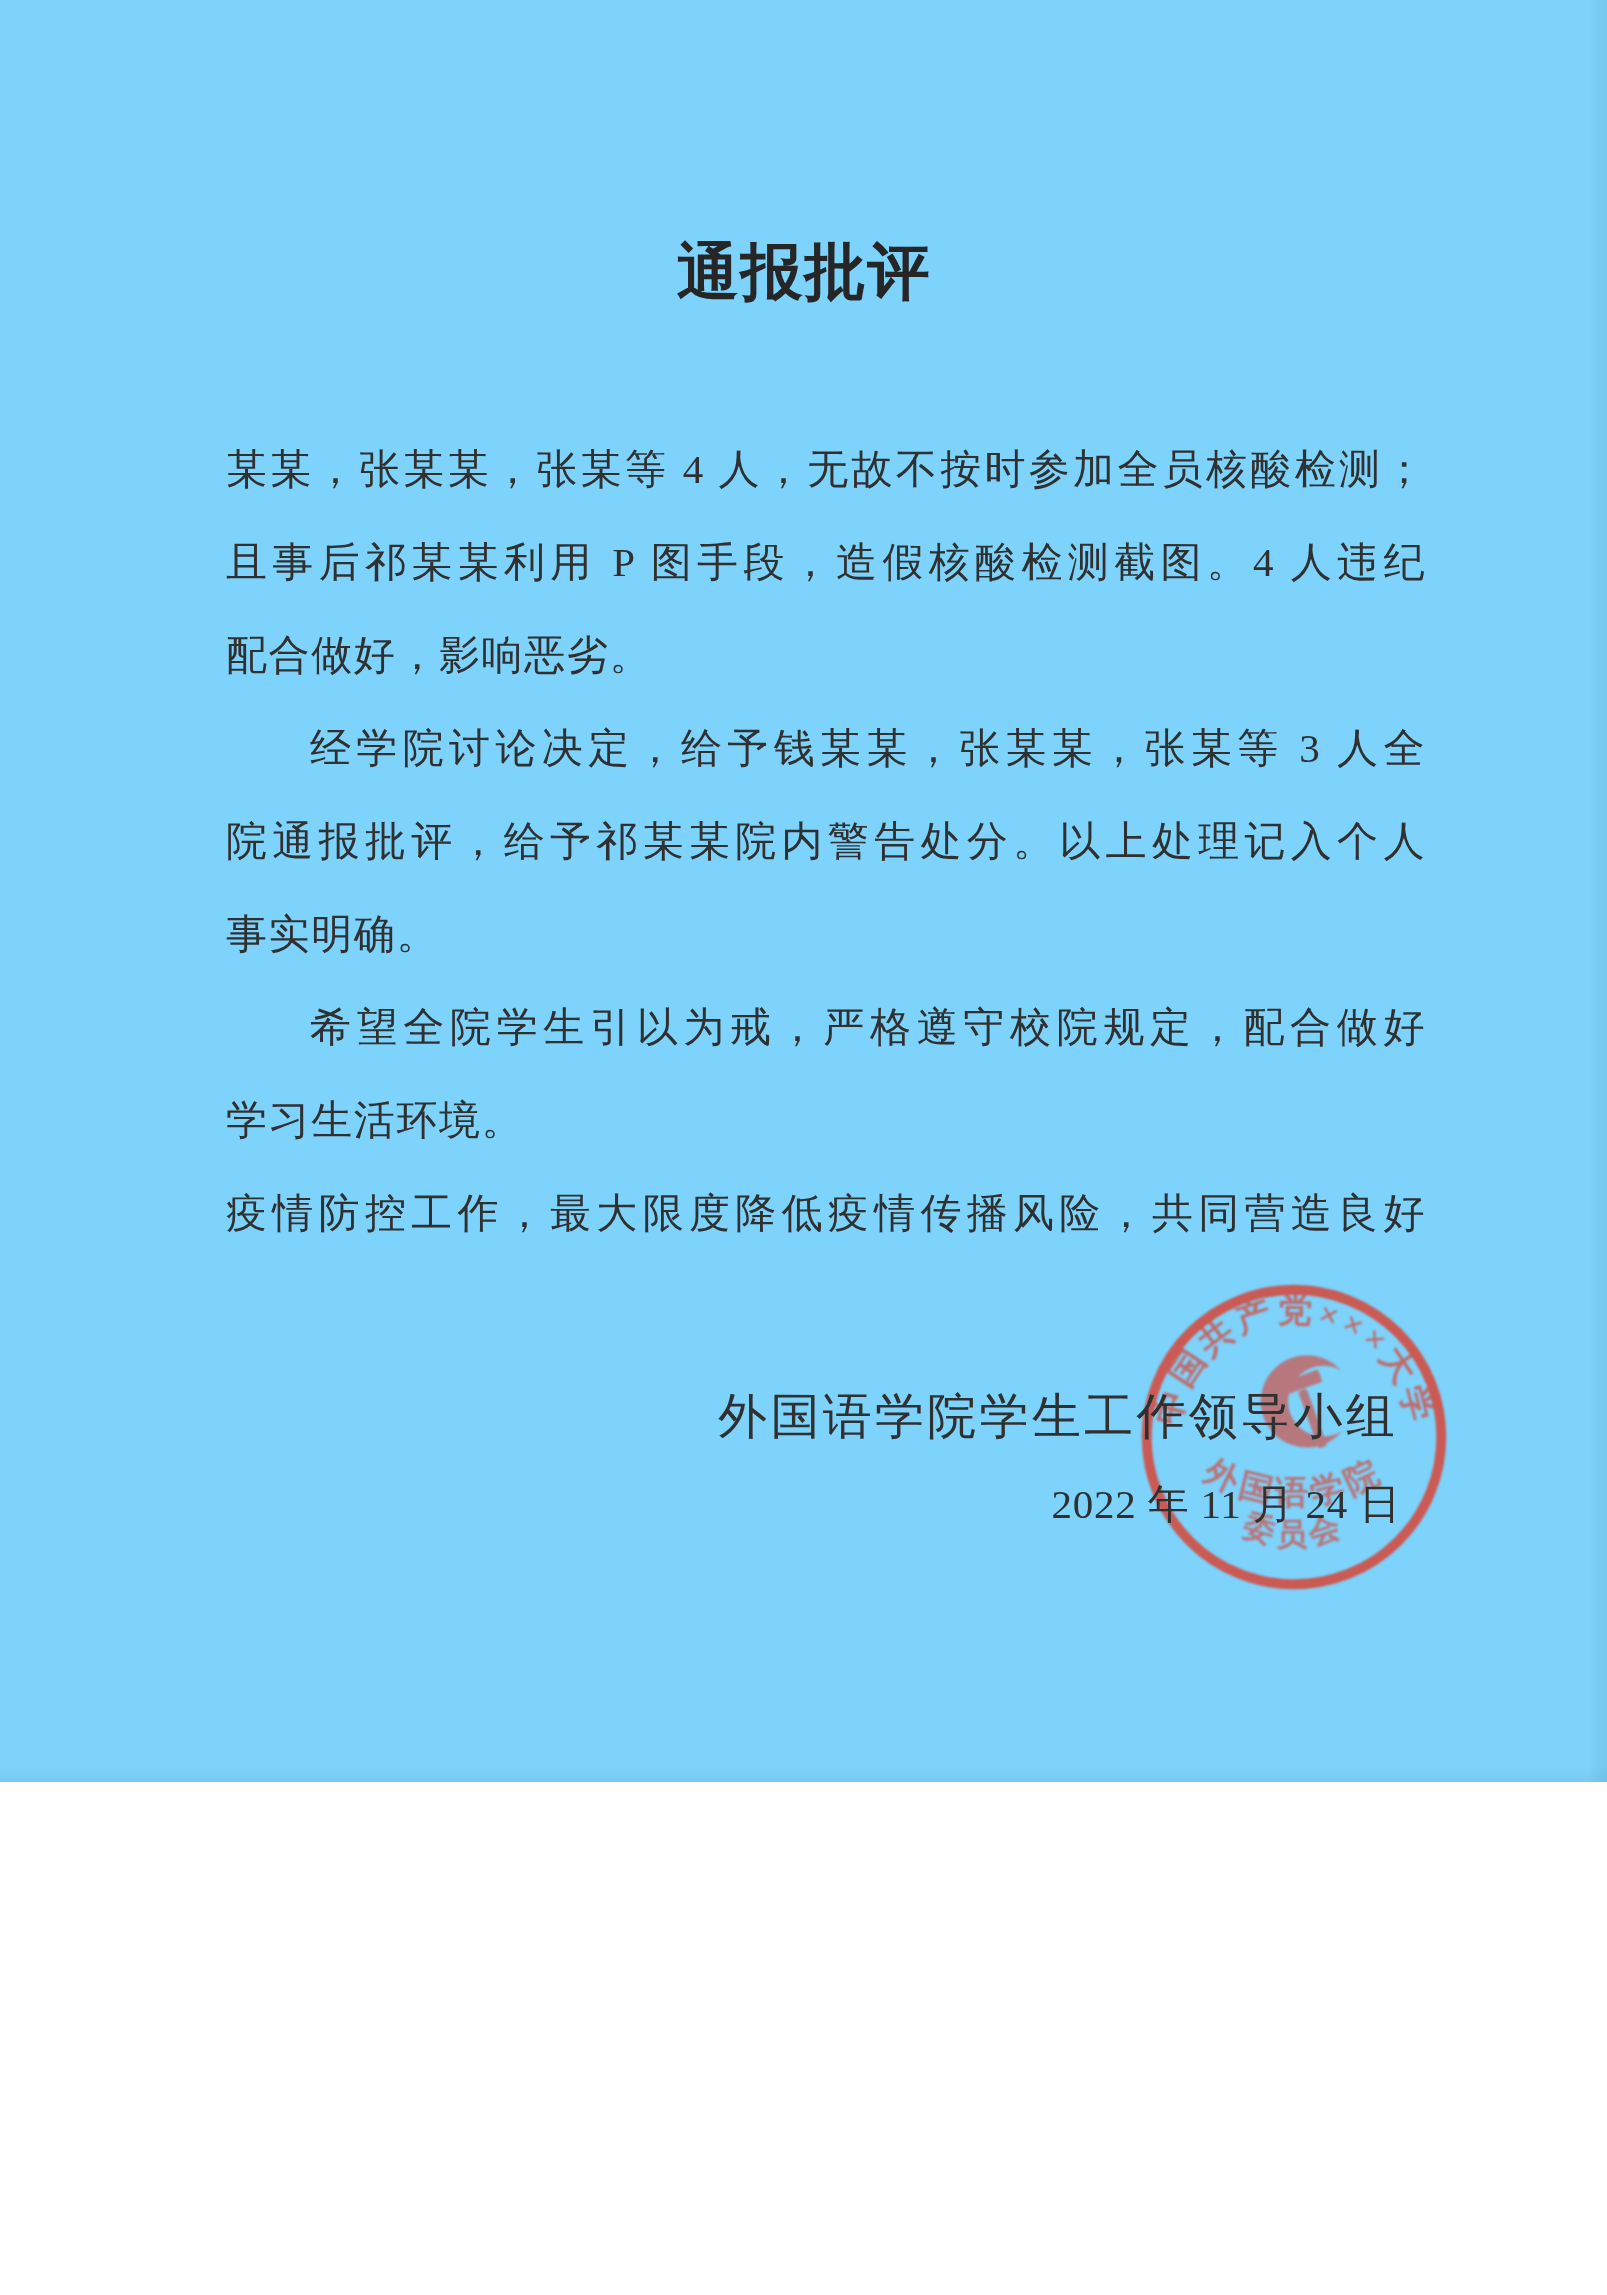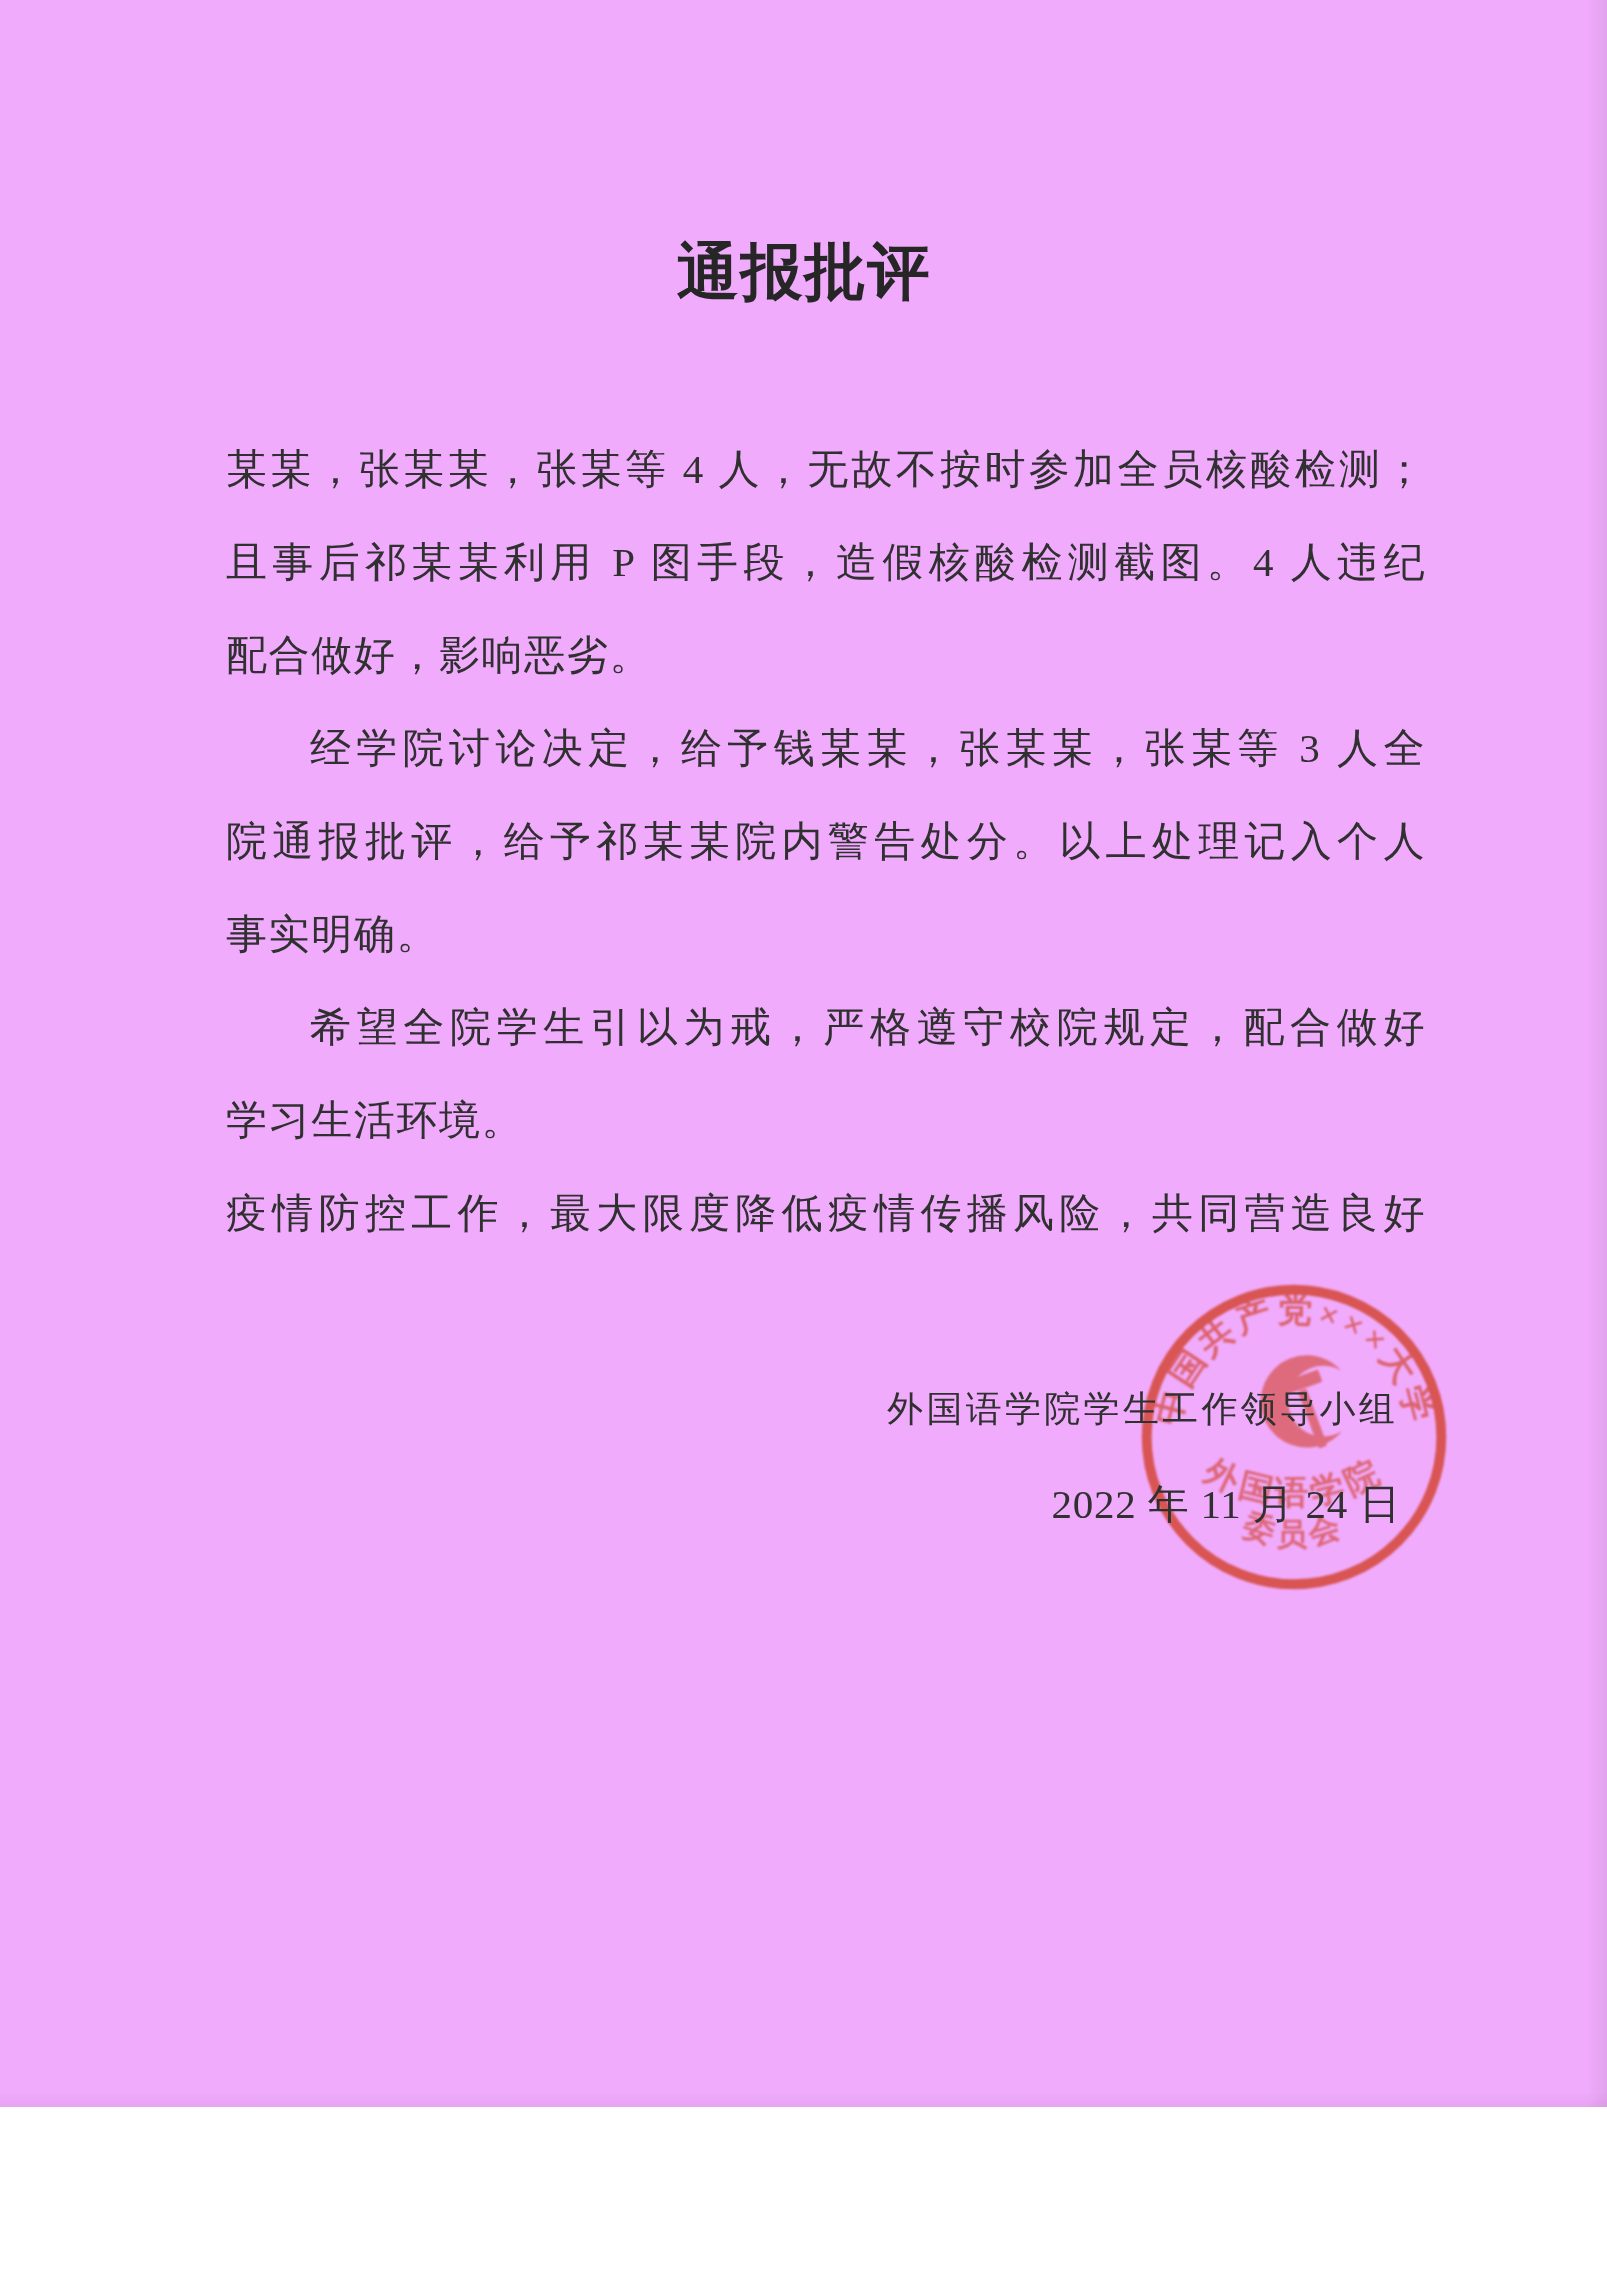--- a/index.html
+++ b/index.html
@@ -1,20 +1,20 @@
 <!DOCTYPE html>
 <html lang="zh" style="font-size:13px"><head>
 <meta charset="utf-8">
 <style>
   html, body { margin: 0; padding: 0; background: #ffffff; }
   .page {
     position: relative;
     width: 1608px;
-    height: 2107px;
-    background: #f0abfc;
+    height: 1782px;
+    background: #7dd3fc;
     overflow: hidden;
     font-family: "Liberation Serif", "DejaVu Serif", serif;
   }
   .edge-right {
     position: absolute; top: 0; right: 0; width: 21.4px; height: 100%;
     background: linear-gradient(to right, rgba(0,0,0,0), rgba(0,0,0,0.06));
     z-index: 3; pointer-events: none;
   }
   .edge-bottom {
     position: absolute; left: 0; bottom: 0; width: 100%; height: 16.4px;
@@ -44,21 +44,21 @@
     line-height: 93px;
     letter-spacing: 1.6px;
     text-align: justify;
     text-align-last: justify;
   }
   .bline.indent { text-indent: 84px; }
   .bline.last { text-align-last: left; }
   .sig-line {
     position: absolute;
     top: 1389px; right: 210px;
-    font-size: 36px;
+    font-size: 49px;
     letter-spacing: 3.3px;
     line-height: 1.15;
     color: #303030;
     z-index: 2;
   }
   .date-line {
     position: absolute;
     top: 1481px; right: 207px;
     font-size: 41px;
     letter-spacing: 0.8px;

